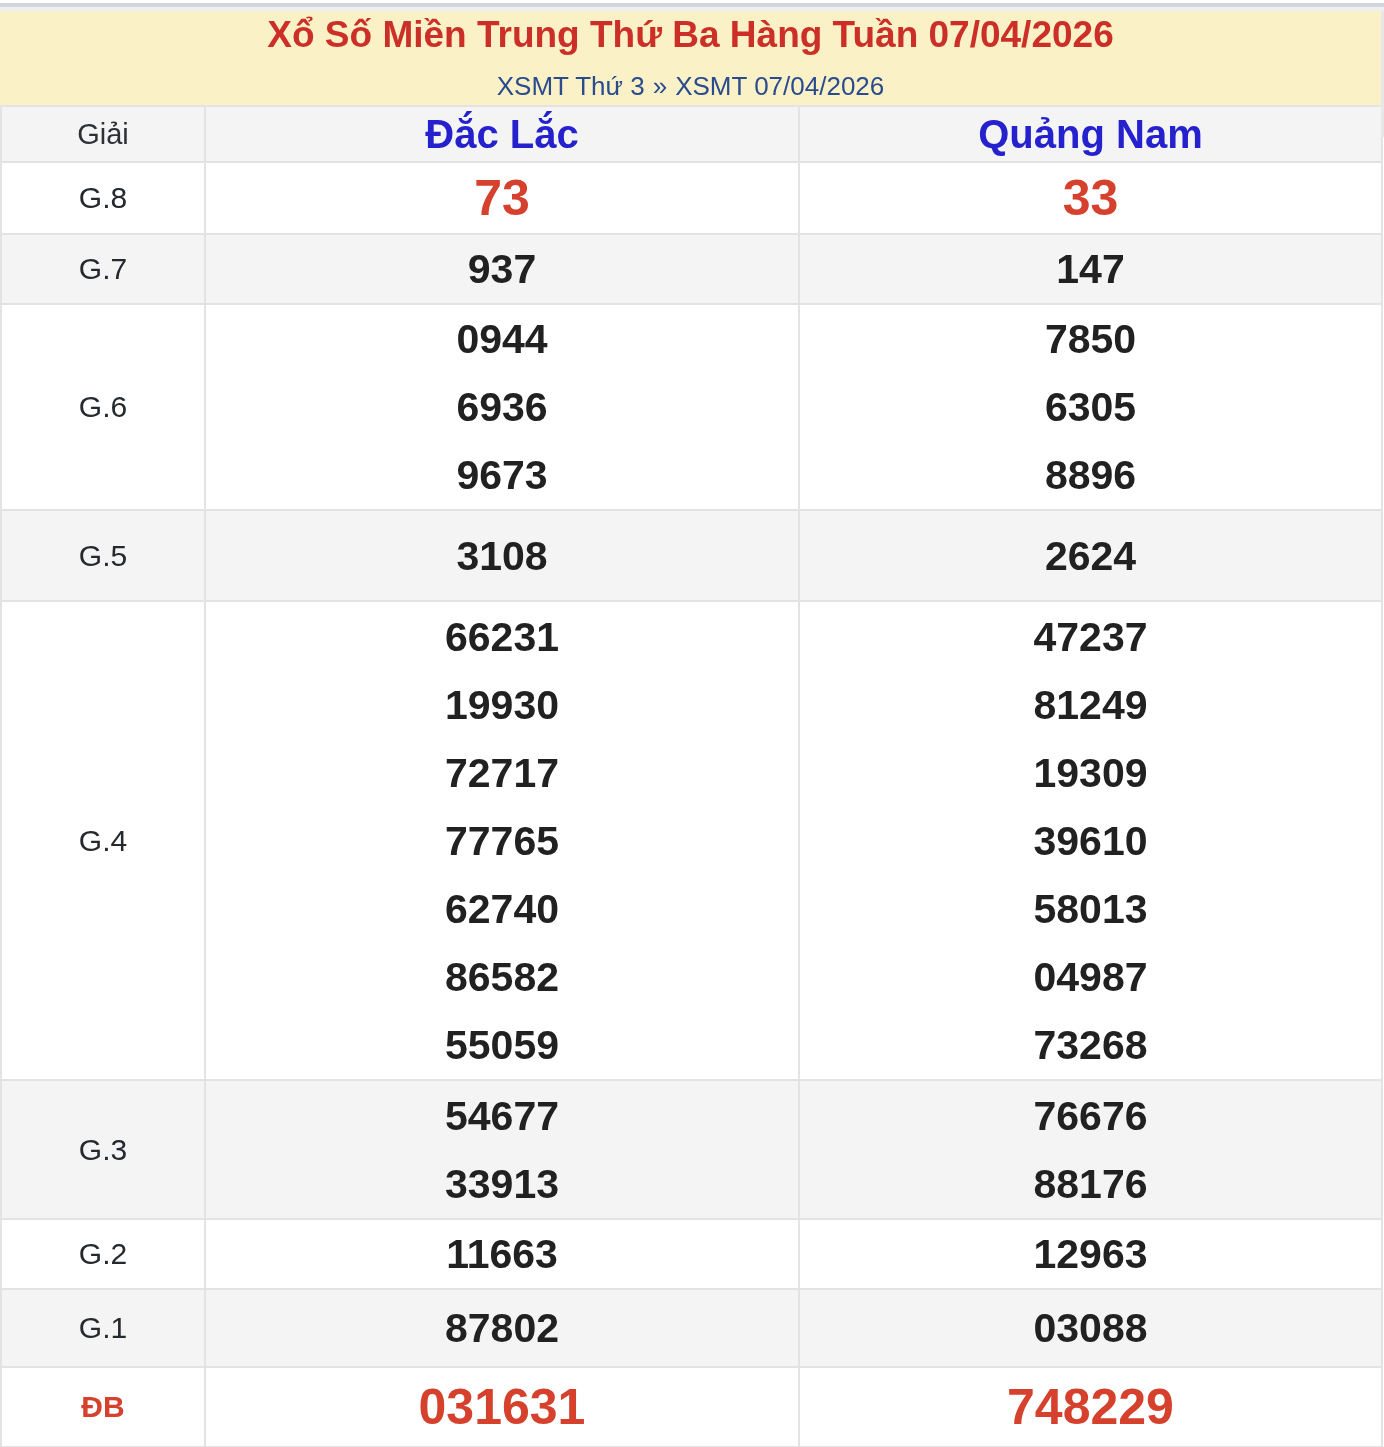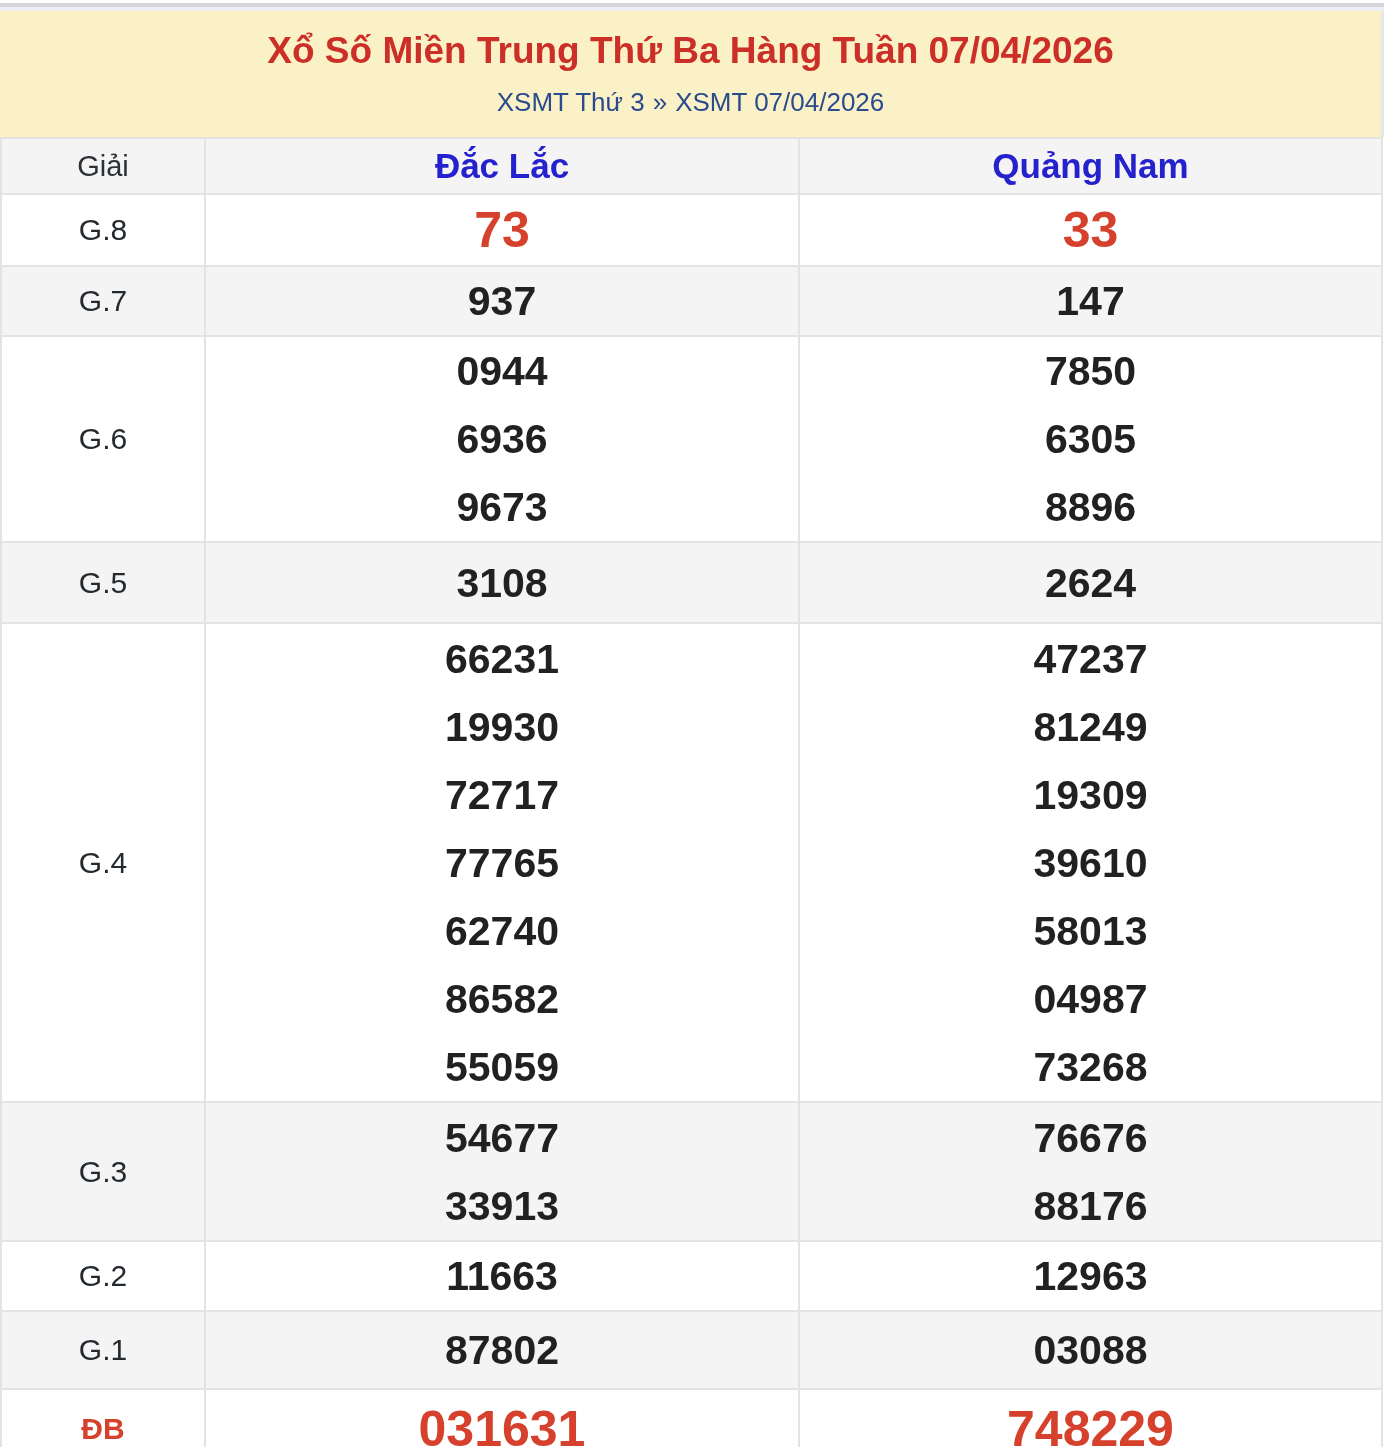--- a/index.html
+++ b/index.html
@@ -1,34 +1,34 @@
 <!DOCTYPE html>
 <html><head>
 <meta charset="utf-8">
 <style>
   * { margin:0; padding:0; box-sizing:border-box; }
   html,body { width:1384px; height:1447px; overflow:hidden; background:#ffffff;
               font-family:"Liberation Sans", sans-serif; }
   .top-strip-1 { height:3px; background:#ffffff; }
   .top-strip-2 { height:4px; background:#d4d5da; }
   .top-strip-3 { height:4px; background:#eeeff2; }
-  .banner { width:1381px; height:126px; background:#fbf1c6; display:flex;
+  .banner { width:1381px; height:94px; background:#fbf1c6; display:flex;
             flex-direction:column; align-items:center; justify-content:center; gap:15px;
             position:relative; }
   .banner-rail { position:absolute; right:-3px; top:0; width:3px; height:126px; background:#e7e7ea; }
   .page-title { color:#cb2f27; font-size:37px; font-weight:bold; letter-spacing:0; }
   .breadcrumb { color:#2a4b8d; font-size:26px; }
   .breadcrumb a { color:#2a4b8d; text-decoration:none; cursor:pointer; }
   .bc-sep { padding:0 8px; }
   table.results { width:1381px; border-collapse:collapse; table-layout:fixed; }
   table.results td, table.results th { border:2px solid #e3e3e4; text-align:center;
             vertical-align:middle; overflow:hidden; }
   thead tr { height:56px; background:#f4f4f5; }
   th.giai-header { width:204px; font-size:29px; font-weight:normal; color:#2c3136; }
-  th.province-header { font-size:35px; font-weight:bold; color:#2522cd; cursor:pointer; }
+  th.province-header { font-size:40px; font-weight:bold; color:#2522cd; cursor:pointer; }
   col.c-label { width:204px; } col.c-daclac { width:594px; } col.c-quangnam { width:583px; }
   tbody tr:nth-child(even) { background:#f4f4f5; }
   tbody tr:nth-child(odd)  { background:#ffffff; }
   td.label-cell { font-size:30px; color:#24292e; }
   td.label-cell.red-label { color:#d5412c; font-weight:bold; }
   .num { font-size:41px; font-weight:bold; color:#212121; line-height:68px; }
   .num.special { font-size:50px; color:#d5412c; line-height:70px; }
 </style>
 </head>
 <body>
@@ -83,21 +83,21 @@
           <div class="num">0944</div>
           <div class="num">6936</div>
           <div class="num">9673</div>
         </td>
         <td>
           <div class="num">7850</div>
           <div class="num">6305</div>
           <div class="num">8896</div>
         </td>
       </tr>
-      <tr style="height: 81px;">
+      <tr style="height: 91px;">
         <td class="label-cell">G.5</td>
         <td>
           <div class="num">3108</div>
         </td>
         <td>
           <div class="num">2624</div>
         </td>
       </tr>
       <tr style="height: 479px;">
         <td class="label-cell">G.4</td>

